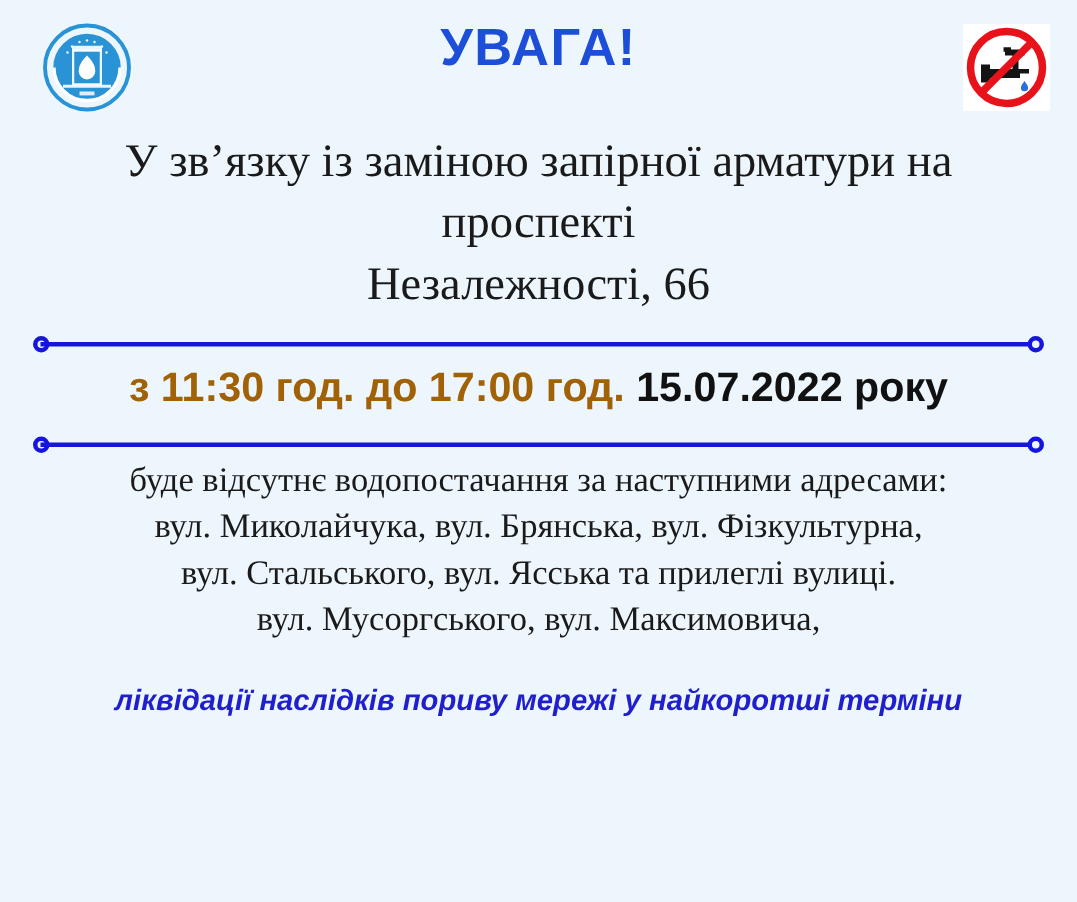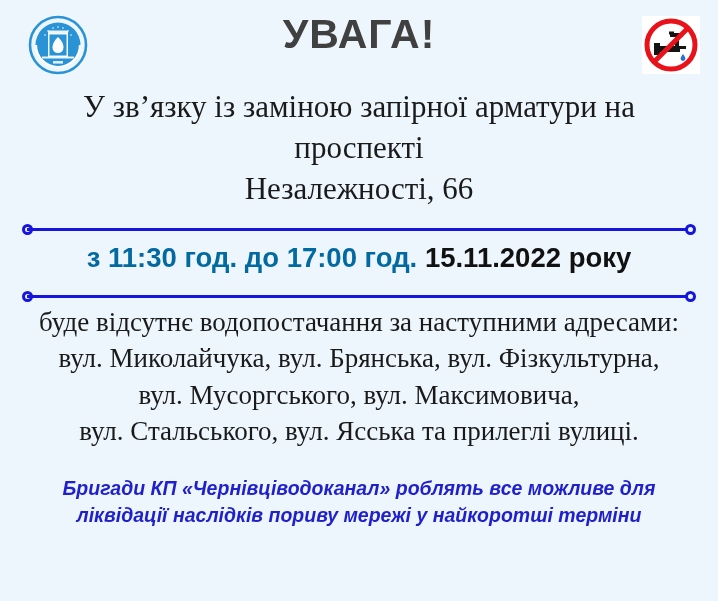--- a/index.html
+++ b/index.html
@@ -45,23 +45,23 @@
   }
 
   .title {
     position: absolute;
     left: 0;
     right: 0;
     top: 14px;
     text-align: center;
     font-family: "Liberation Sans", sans-serif;
     font-weight: bold;
-    font-size: 41px;
+    font-size: 35px;
     letter-spacing: 1px;
-    color: #404040;
+    color: #1d4ed8;
     line-height: 1;
   }
 
   
   .intro {
     margin-top: 6px;
     text-align: center;
     font-size: 31px;
     line-height: 1.33;
     color: #1a1a1a;
@@ -110,28 +110,28 @@
     left: 0;
     right: 0;
     top: 17px;
     text-align: center;
     font-family: "Liberation Sans", sans-serif;
     font-weight: bold;
     font-size: 27.5px;
     line-height: 1.2;
     white-space: nowrap;
   }
-  .band-text .time { color: #0369a1; }
+  .band-text .time { color: #a16207; }
   .band-text .date { color: #111111; }
 
   
   .addresses {
     margin-top: 2px;
     text-align: center;
-    font-size: 27px;
+    font-size: 23px;
     line-height: 1.35;
     color: #1a1a1a;
     padding: 0 28px;
   }
   .addresses .addr-line { white-space: nowrap; }
   .numero {
     font-family: "Liberation Sans", sans-serif;
     font-size: 0.97em;
   }
 
@@ -205,35 +205,34 @@
 
   <div class="band">
 
     <div class="rule top">
       <span class="cap left"></span>
       <span class="line"></span>
       <span class="cap right"></span>
     </div>
 
     <div class="band-text">
-      <span class="time">з 11:30 год. до 17:00 год.</span><span> </span><span class="date">15.11.2022 року</span>
+      <span class="time">з 11:30 год. до 17:00 год.</span><span> </span><span class="date">15.07.2022 року</span>
     </div>
 
     <div class="rule bottom">
       <span class="cap left"></span>
       <span class="line"></span>
       <span class="cap right"></span>
     </div>
   </div>
 
   <div class="addresses">
     <div class="addr-line">буде відсутнє водопостачання за наступними адресами:</div>
     <div class="addr-line">вул. Миколайчука, вул. Брянська, вул. Фізкультурна,</div>
+    <div class="addr-line">вул. Стальського, вул. Ясська та прилеглі вулиці.</div>
     <div class="addr-line">вул. Мусоргського, вул. Максимовича,</div>
-    <div class="addr-line">вул. Стальського, вул. Ясська та прилеглі вулиці.</div>
   </div>
 
   <div class="footer-note">
-    <div>Бригади КП «Чернівціводоканал» роблять все можливе для</div>
     <div>ліквідації наслідків пориву мережі у найкоротші терміни</div>
   </div>
 
 </div>
 
 </body></html>

